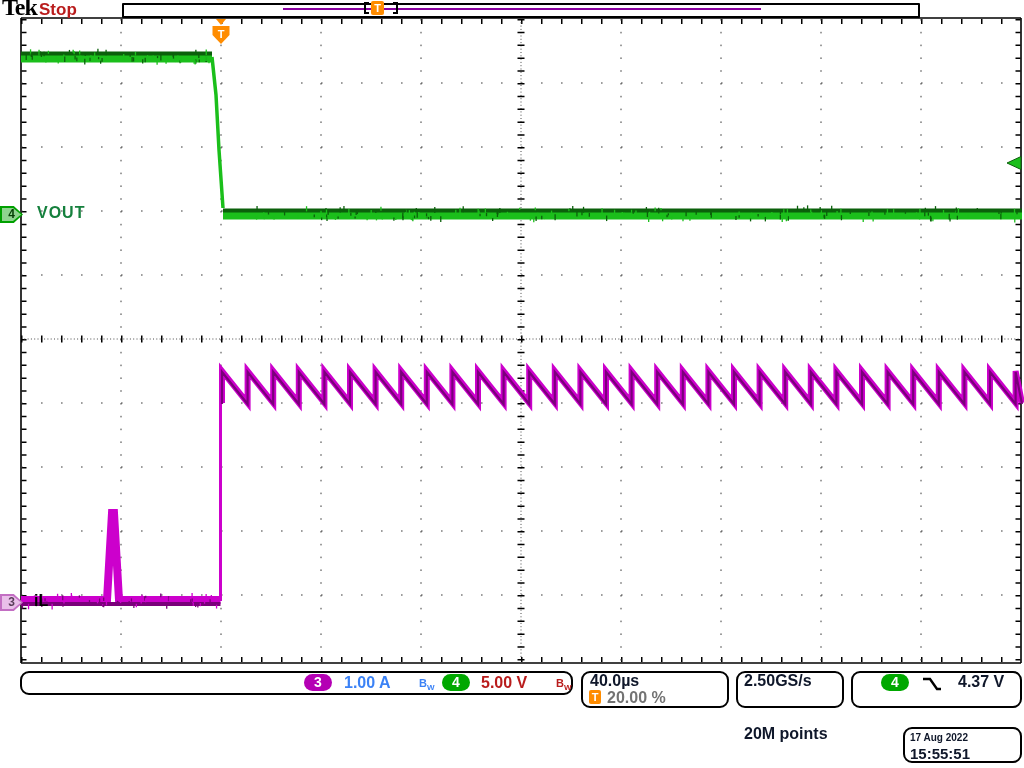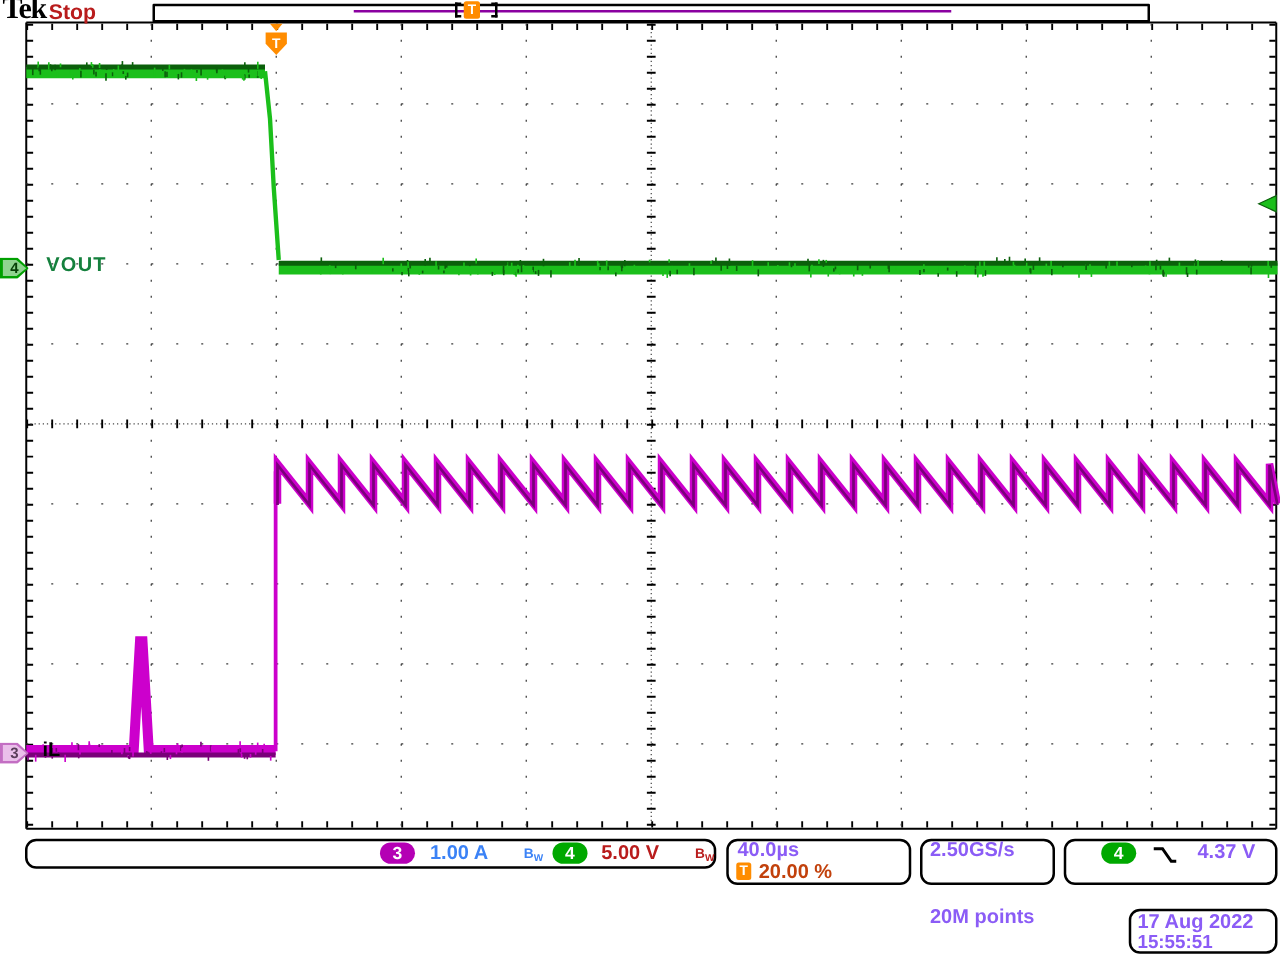--- a/index.html
+++ b/index.html
@@ -30,24 +30,24 @@
   #vout-label{left:37px;top:204px;font:700 16px "Liberation Sans",sans-serif;color:#15803d;letter-spacing:1px}
   #il-label{left:34px;top:592px;font:700 16px "Liberation Sans",sans-serif;color:#000}
 
   
   .box{border:2px solid #000;border-radius:9px;background:#fff;box-sizing:border-box}
   #box-ch{left:20px;top:671px;width:553px;height:24px}
   #box-horiz{left:581px;top:671px;width:148px;height:37px}
   #box-acq{left:736px;top:671px;width:108px;height:37px}
   #box-trig{left:851px;top:671px;width:171px;height:37px}
   #box-date{left:903px;top:727px;width:119px;height:36px}
-  .readout{font:700 16px/18px "Liberation Sans",sans-serif;color:#8b5cf6;white-space:pre}
+  .readout{font:700 16px/18px "Liberation Sans",sans-serif;color:#0f172a;white-space:pre}
   .mag{color:#3b82f6}
   .grn{color:#b91c1c}
-  .org{color:#c2410c}
+  .org{color:#737373}
   .badge{width:28px;height:17px;border-radius:9px;color:#fff;text-align:center;
          font:700 14px/17px "Liberation Sans",sans-serif}
   .badge.b3{background:#b400b4}
   .badge.b4{background:#00a800}
   .bw{font:700 11px "Liberation Sans",sans-serif}
   .bw .sub{font-size:8px;vertical-align:-3px}
   svg{position:absolute;left:0;top:0}
 </style>
 </head>
 <body>
@@ -455,14 +455,14 @@
 <div class="abs readout" style="left:744px;top:725px">20M points</div>
 
 <div class="abs box" id="box-trig"></div>
 <div class="abs badge b4" style="left:881px;top:674px">4</div>
 <svg class="abs" style="left:921px;top:676px" width="22" height="16">
   <path d="M2,3 H9 L16,13 H20" stroke="#000" stroke-width="2.4" fill="none"></path>
 </svg>
 <div class="abs readout" style="left:958px;top:673px">4.37 V</div>
 
 <div class="abs box" id="box-date"></div>
-<div class="abs readout" style="left:910px;top:729px;font-size:16px">17 Aug 2022</div>
+<div class="abs readout" style="left:910px;top:729px;font-size:10px">17 Aug 2022</div>
 <div class="abs readout" style="left:910px;top:745px;font-size:15px">15:55:51</div>
 
 </body></html>

